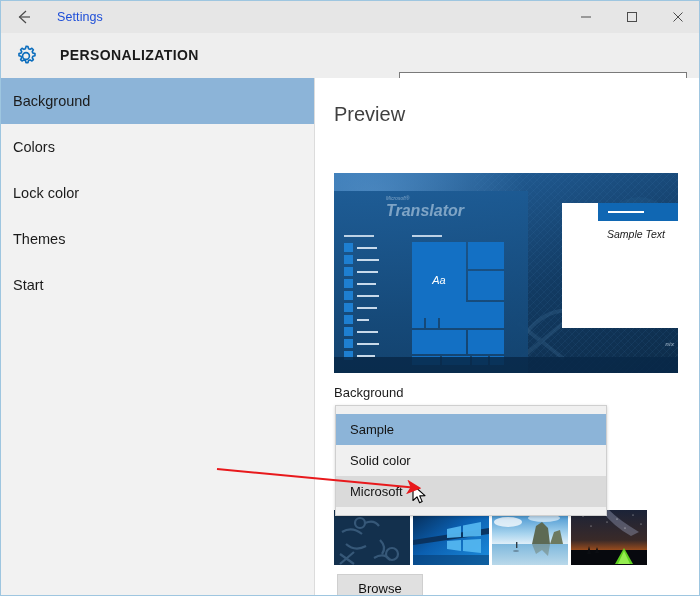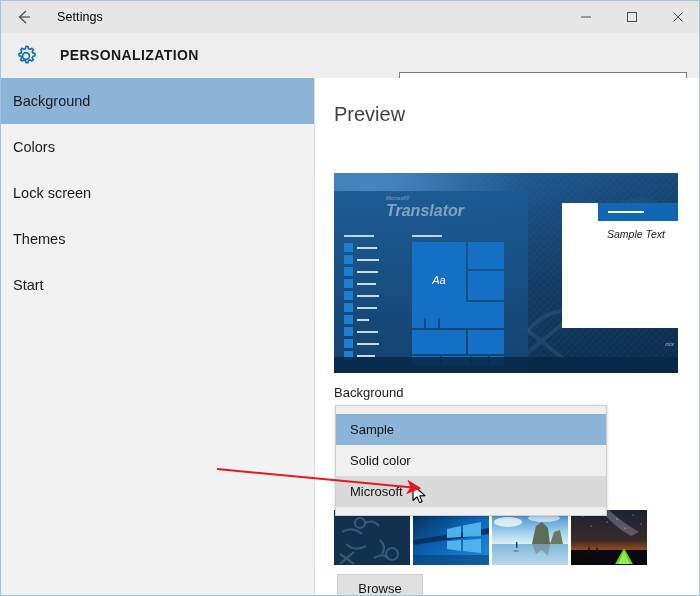--- a/index.html
+++ b/index.html
@@ -26,21 +26,21 @@
     background: #e6e6e6;
     display: flex; align-items: center;
   }
   .back-btn {
     width: 46px; height: 32px;
     display: flex; align-items: center; justify-content: center;
     color: #4a4a4a;
   }
   .back-btn svg { display: block; }
   .title-text {
-    font-size: 12.5px; color: #000000;
+    font-size: 12.5px; color: #1d4ed8;
     margin-left: 10px; letter-spacing: 0.1px;
   }
   .win-controls {
     position: absolute; right: 0; top: 0;
     height: 32px; display: flex;
   }
   .win-btn {
     width: 46px; height: 32px;
     display: flex; align-items: center; justify-content: center;
     color: #4c4c4c;
@@ -297,21 +297,21 @@
   </div>
 
   <div class="sidebar">
     <div class="nav-item selected">
       <span>Background</span>
     </div>
     <div class="nav-item">
       <span>Colors</span>
     </div>
     <div class="nav-item">
-      <span>Lock screen</span>
+      <span>Lock color</span>
     </div>
     <div class="nav-item">
       <span>Themes</span>
     </div>
     <div class="nav-item">
       <span>Start</span>
     </div>
   </div>
 
   <div class="content">

